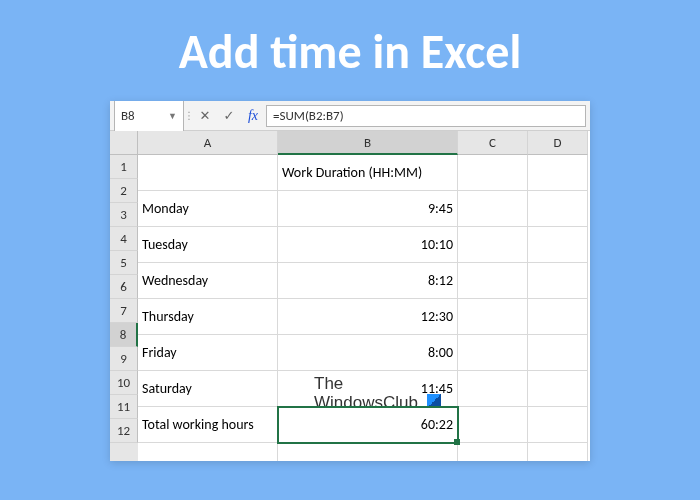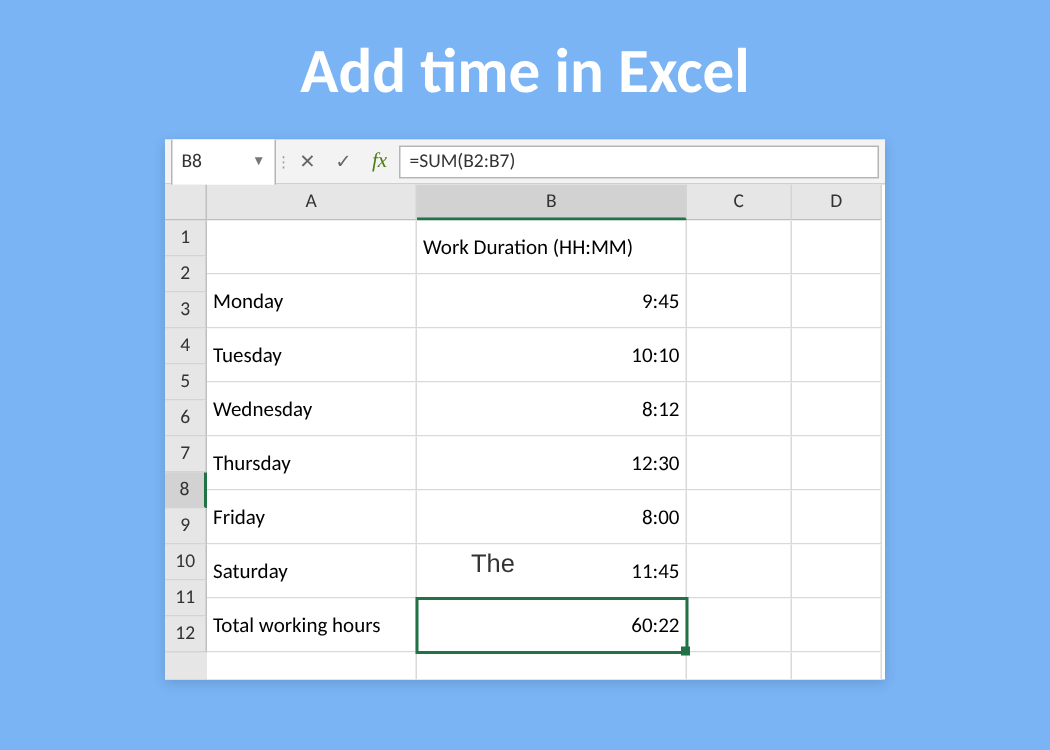--- a/index.html
+++ b/index.html
@@ -8,21 +8,21 @@
       width: 700px;
       height: 500px;
       font-family: 'Segoe UI', Calibri, Arial, sans-serif;
       display: flex;
       flex-direction: column;
       align-items: center;
       overflow: hidden;
     }
     .page-title {
       color: #fff;
-      font-size: 42px;
+      font-size: 48px;
       font-weight: 600;
       margin-top: 22px;
       margin-bottom: 20px;
       text-align: left;
     }
     .excel-window {
       background: #fff;
       width: 480px;
       height: 360px;
       box-shadow: 0 2px 8px rgba(0,0,0,0.15);
@@ -71,21 +71,21 @@
       display: flex;
       align-items: center;
       justify-content: center;
       color: #666;
       font-size: 13px;
     }
     .fx-label {
       font-style: italic;
       font-family: 'Times New Roman', serif;
       font-size: 14px;
-      color: #4d7c0f;
+      color: #1d4ed8;
     }
     .formula-input {
       flex: 1;
       background: #fff;
       border: 1px solid #b5b5b5;
       height: 22px;
       padding: 0 6px;
       font-size: 13px;
       color: #333;
       display: flex;
@@ -329,16 +329,20 @@
         <div class="cell wA"></div>
         <div class="cell wB"></div>
         <div class="cell wC"></div>
         <div class="cell wD"></div>
       </div>
     </div>
   </div>
 
   <div class="watermark" style="left:204px; top:244px;">
     <div><span>The</span></div>
+    <div>
+      <span>WindowsClub</span>
+      <span class="wm-square"></span>
+    </div>
   </div>
   </div>
 
 </div>
 
 </body></html>

